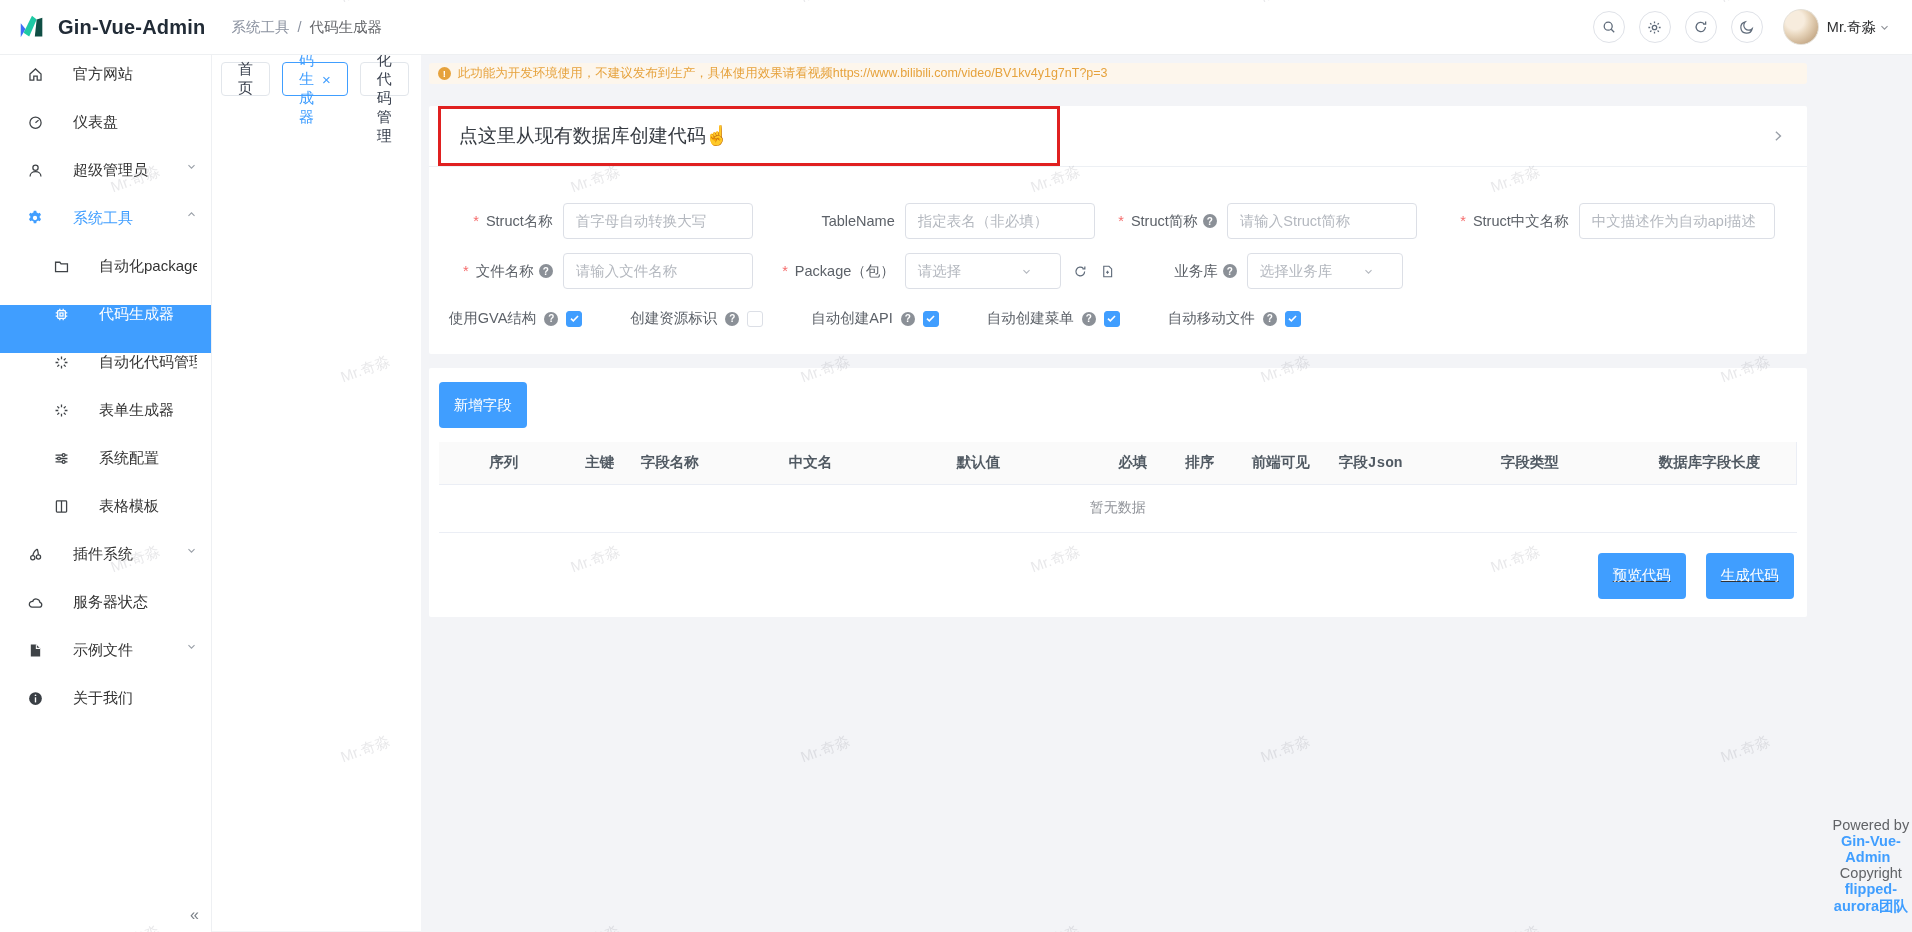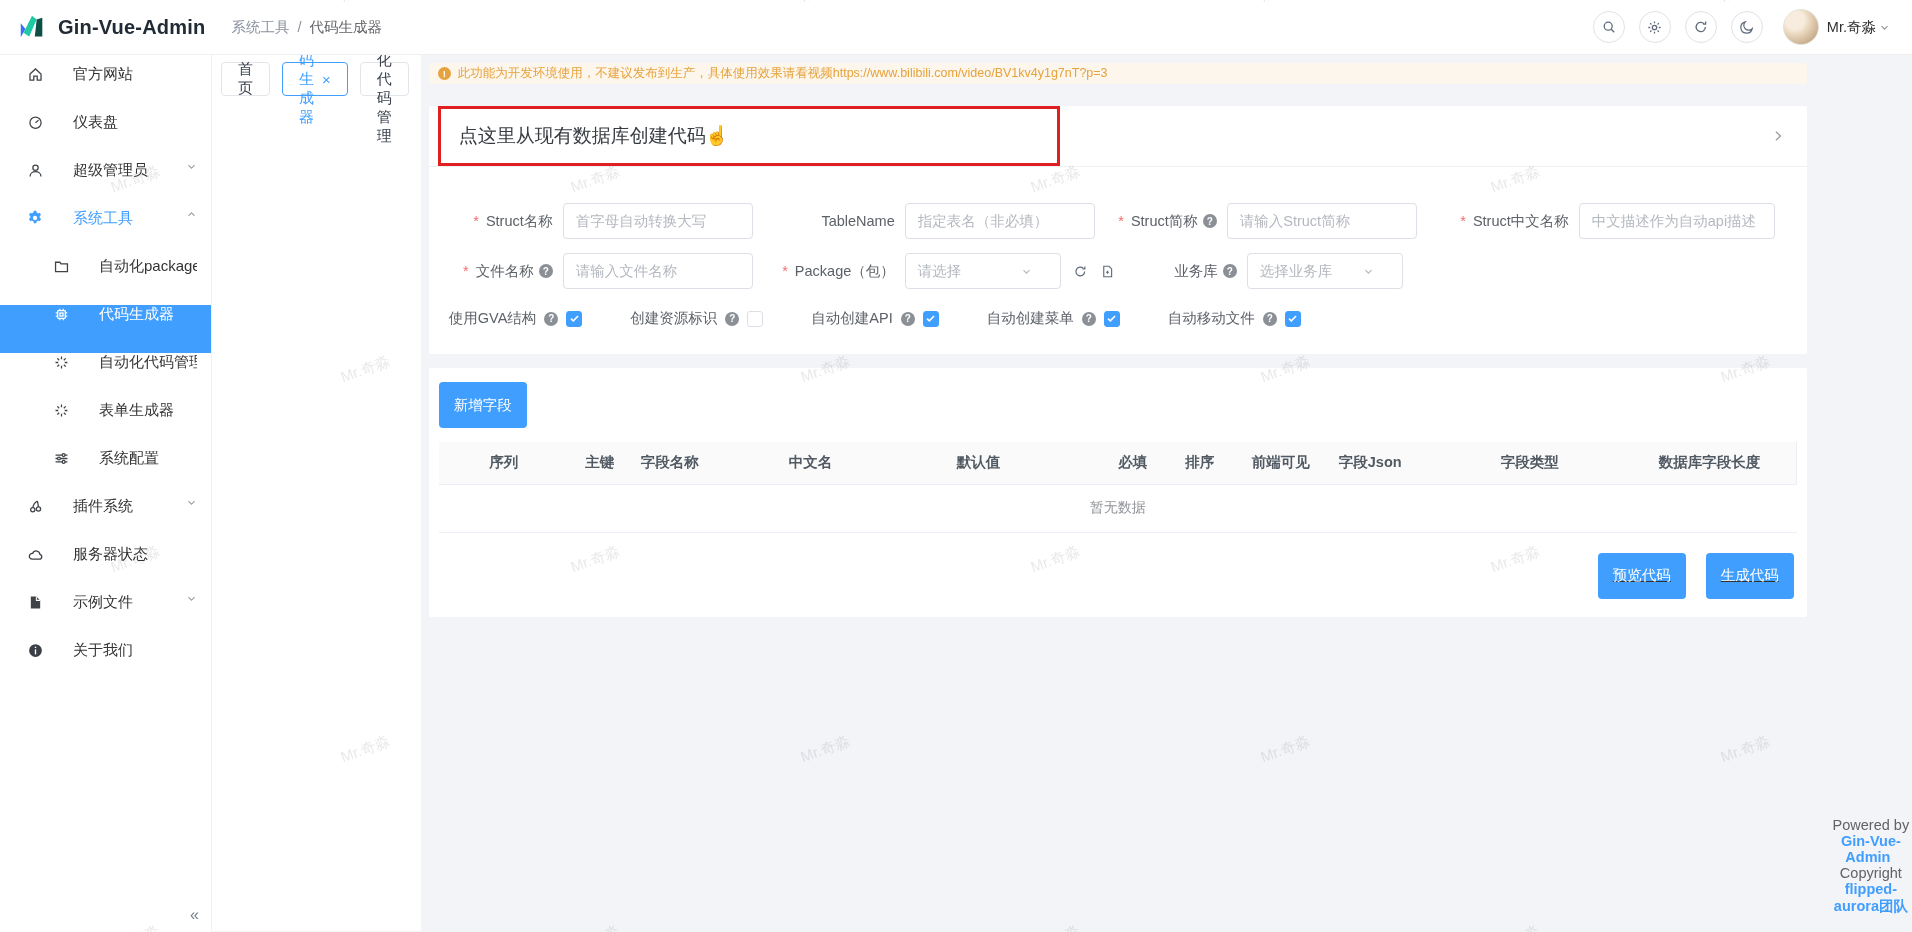--- a/index.html
+++ b/index.html
@@ -74,21 +74,21 @@
   .cbx-item { display:flex; align-items:center; gap:8px; font-size:14.5px; color:#5c6168; cursor:pointer; }
   .cbx { width:16px; height:16px; border-radius:3px; border:1px solid #dcdfe6; background:#fff; display:flex; align-items:center; justify-content:center; }
   .cbx.checked { background:#409eff; border-color:#409eff; }
   .cbx svg { display:none; }
   .cbx.checked svg { display:block; }
 
   .card-b { margin-top:14px; padding:14px 10px 14px 10px; }
   .btn { height:46px; border:none; border-radius:4px; background:#409eff; color:#fff; font-size:14.5px; padding:0 15px; cursor:pointer; font-family:"Liberation Sans",sans-serif; }
   .add-btn { margin:0 0 14px 0; }
 
-  table.fields { width:100%; border-collapse:collapse; table-layout:fixed; }
+  table.fields { width:100%; border-collapse:collapse; table-layout:fixed;font-family:Liberation Mono, monospace; }
   .fields th { background:#fafafa; height:42px; font-size:14.5px; font-weight:bold; color:#515a63; text-align:left; padding:0 10px; border-bottom:1px solid #ebeef5; white-space:nowrap; overflow:hidden; }
   .fields th.c { text-align:center; }
   .fields td.empty { height:48px; text-align:center; color:#909399; font-size:14px; border-bottom:1px solid #ebeef5; background:#fff; }
   .op-col { border-left:1px solid #ebeef5; box-shadow:-7px 0 7px -7px rgba(0,0,0,.10); }
 
   .actions { display:flex; justify-content:flex-end; gap:20px; margin:20px 3px 4px 0;text-decoration:underline; }
 
   .footer { margin-top:auto; text-align:center; padding:20px 0 16px; font-size:14.5px; color:#606266; }
   .footer b { color:#409eff; }
   .footer .sep { display:inline-block; width:6px; }
@@ -232,20 +232,29 @@
       <span class="icn">
           <svg width="17" height="17" viewBox="0 0 20 20" fill="none" stroke="currentColor" stroke-width="1.5">
             <path d="M3 6h14 M3 10h14 M3 14h14"></path>
             <circle cx="12.5" cy="6" r="1.7" fill="#fff"></circle>
             <circle cx="7" cy="10" r="1.7" fill="#fff"></circle>
             <circle cx="12.5" cy="14" r="1.7" fill="#fff"></circle>
           </svg>
         </span>
       <span class="lbl">系统配置</span>
     </div>
+    <div class="s-item child">
+      <span class="icn">
+          <svg width="17" height="17" viewBox="0 0 20 20" fill="none" stroke="currentColor" stroke-width="1.5">
+            <rect x="4" y="3.5" width="12" height="13" rx="1"></rect>
+            <path d="M10 3.5v13"></path>
+          </svg>
+        </span>
+      <span class="lbl">表格模板</span>
+    </div>
     <div class="s-item">
       <span class="icn">
           <svg width="17" height="17" viewBox="0 0 20 20" fill="none" stroke="currentColor" stroke-width="1.5">
             <circle cx="6.8" cy="13.9" r="2.5"></circle>
             <circle cx="13.5" cy="12.9" r="2.5"></circle>
             <path d="M6.8 11.4 C7.6 7.2 9.2 5 12.2 3.6 M13.5 10.4 C13.1 7.7 12.7 5.6 12.2 3.6"></path>
           </svg>
         </span>
       <span class="lbl">插件系统</span>
       <span class="arrow">

